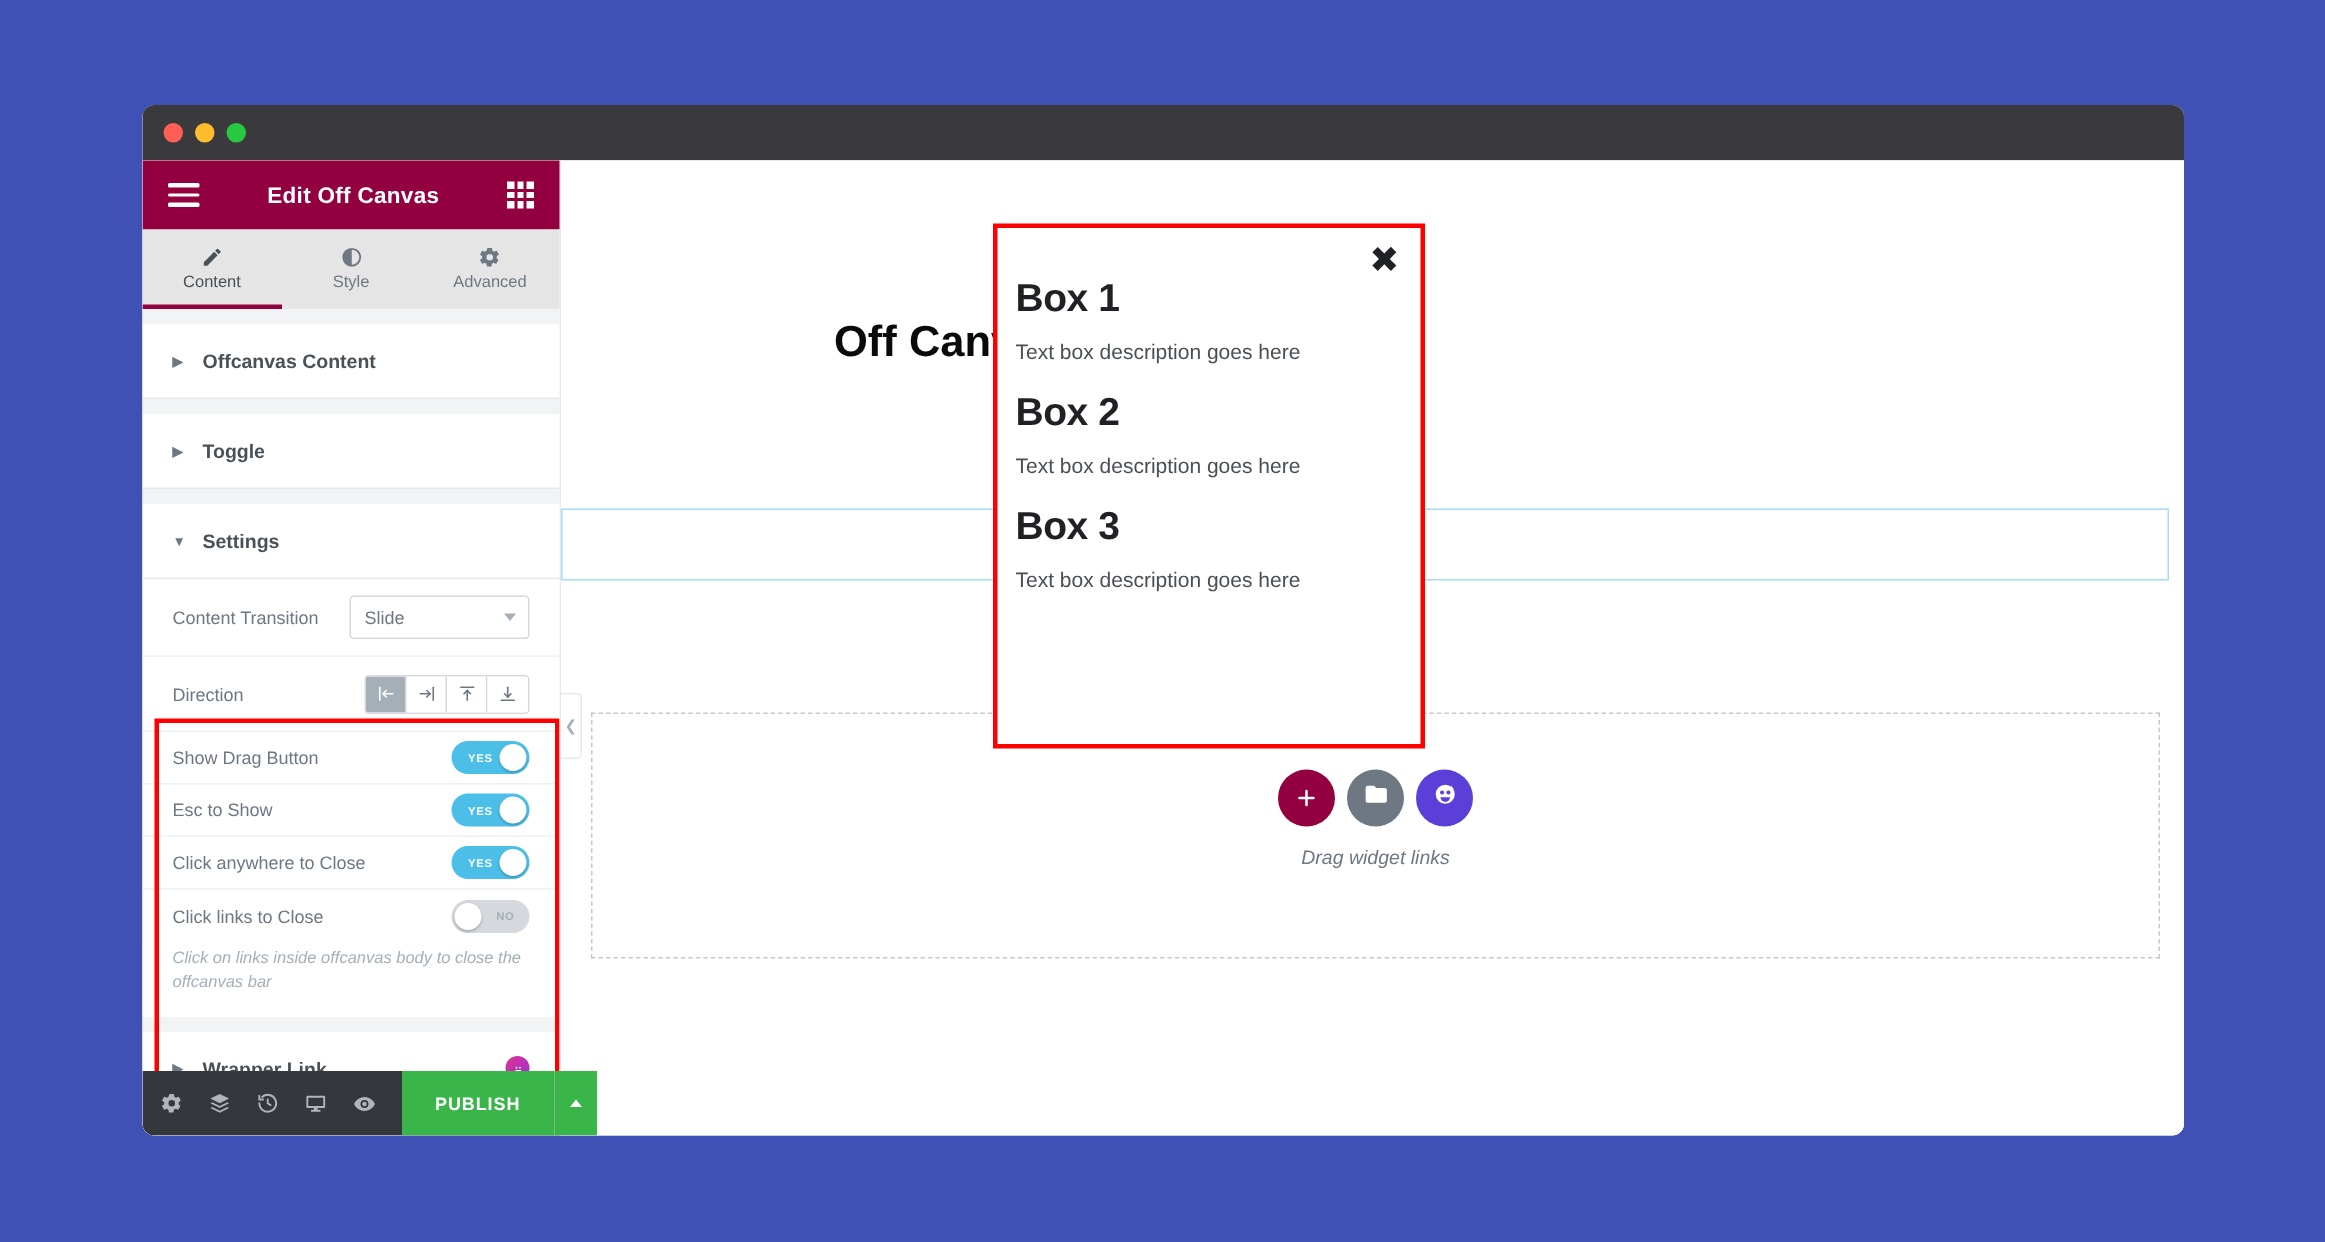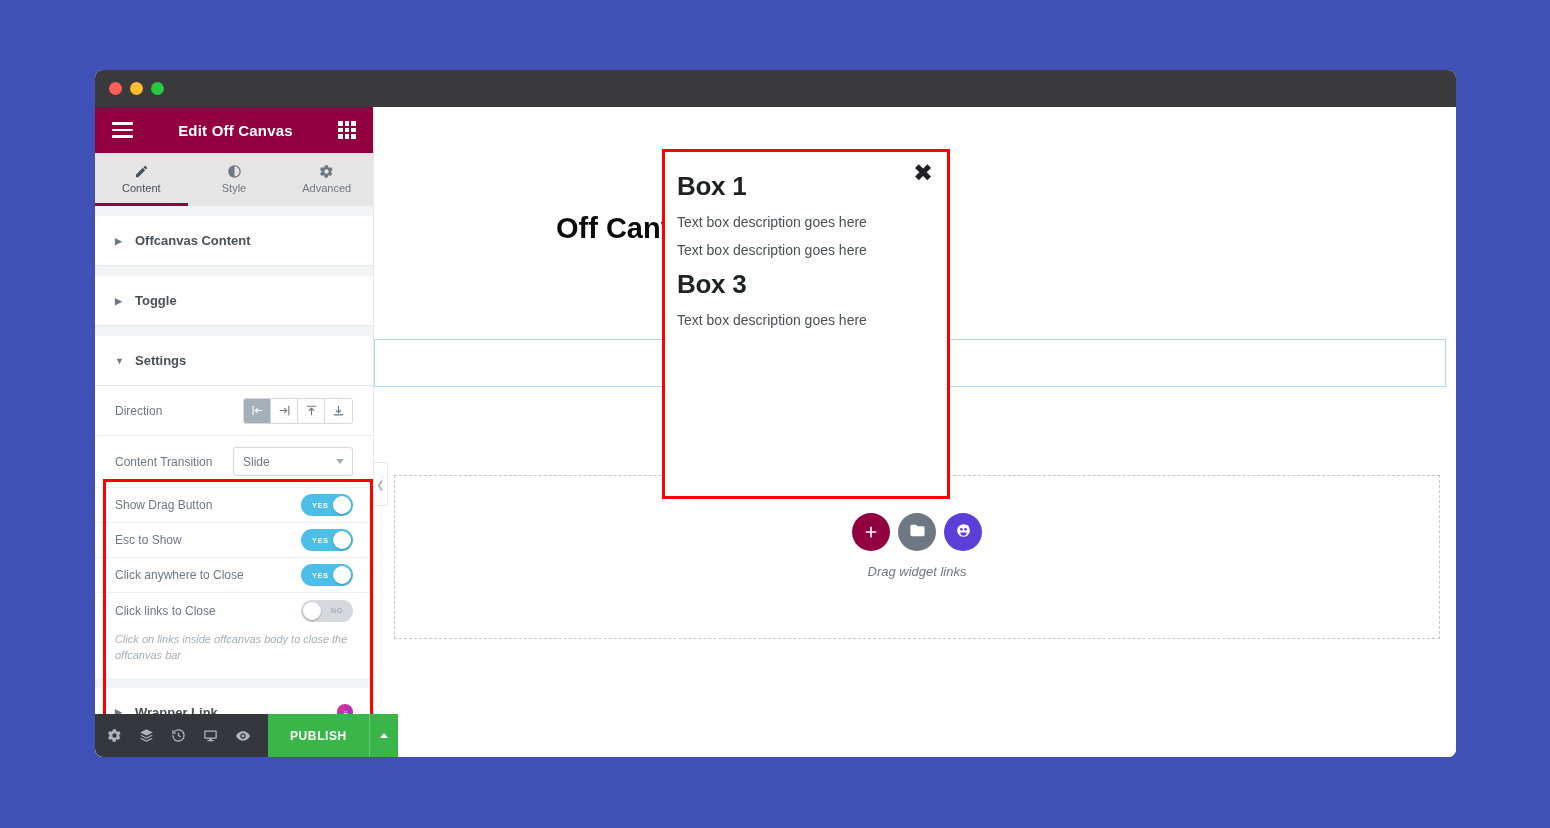--- a/index.html
+++ b/index.html
@@ -395,21 +395,21 @@
     position: absolute;
     right: 14px;
     top: 9px;
     font-size: 24px;
     line-height: 1;
     font-weight: bold;
     color: #1f2124;
     cursor: pointer;
     font-family: "DejaVu Sans", sans-serif;
   }
-  .oc-box { margin-top: 6px; }
+  .oc-box { margin-top: 18px; }
   .oc-title {
     font-size: 26px;
     font-weight: bold;
     color: #1f2124;
     letter-spacing: -.3px;
     line-height: 1.15;
   }
   .oc-desc {
     font-size: 14px;
     color: #4a4f55;
@@ -516,20 +516,28 @@
         </div>
 
         <div class="section-gap"></div>
 
         <div class="section-head">
           <span class="caret">▼</span>
           <span>Settings</span>
         </div>
 
         <div class="controls">
+
+          <div class="control-row" style="min-height:52px">
+            <span class="control-label">Content Transition</span>
+            <div class="el-select">
+              <span>Slide</span>
+              <span class="caret-down"></span>
+            </div>
+          </div>
 
           <div class="control-row" style="min-height:50px">
             <span class="control-label">Direction</span>
             <div class="choices">
               <div class="choice active">
                 <svg width="13" height="13" viewBox="0 0 24 24" fill="none" stroke="currentColor" stroke-width="2" stroke-linecap="round">
                   <path d="M4 4v16"></path>
                     <path d="M8 12h12"></path>
                     <path d="M12 8l-4 4 4 4"></path>
                 </svg>
@@ -548,28 +556,20 @@
                     <path d="M8 12l4-4 4 4"></path>
                 </svg>
               </div>
               <div class="choice">
                 <svg width="13" height="13" viewBox="0 0 24 24" fill="none" stroke="currentColor" stroke-width="2" stroke-linecap="round">
                   <path d="M4 20h16"></path>
                     <path d="M12 4v12"></path>
                     <path d="M8 12l4 4 4-4"></path>
                 </svg>
               </div>
-            </div>
-          </div>
-
-          <div class="control-row" style="min-height:52px">
-            <span class="control-label">Content Transition</span>
-            <div class="el-select">
-              <span>Slide</span>
-              <span class="caret-down"></span>
             </div>
           </div>
 
           <div class="control-row" style="min-height:35px">
             <span class="control-label">Show Drag Button</span>
             <div class="switch on">
               <span class="sw-text">YES</span>
               <span class="knob"></span>
             </div>
           </div>
@@ -697,20 +697,21 @@
       </div>
 
       <div id="offcanvas">
         <span id="offcanvas-close">✖</span>
 
         <div class="oc-box">
           <div class="oc-title">Box 1</div>
           <div class="oc-desc">Text box description goes here</div>
         </div>
         <div class="oc-box">
+          <div class="oc-title">Box 2</div>
           <div class="oc-desc">Text box description goes here</div>
         </div>
         <div class="oc-box">
           <div class="oc-title">Box 3</div>
           <div class="oc-desc">Text box description goes here</div>
         </div>
       </div>
 
     </div>
   </div>

